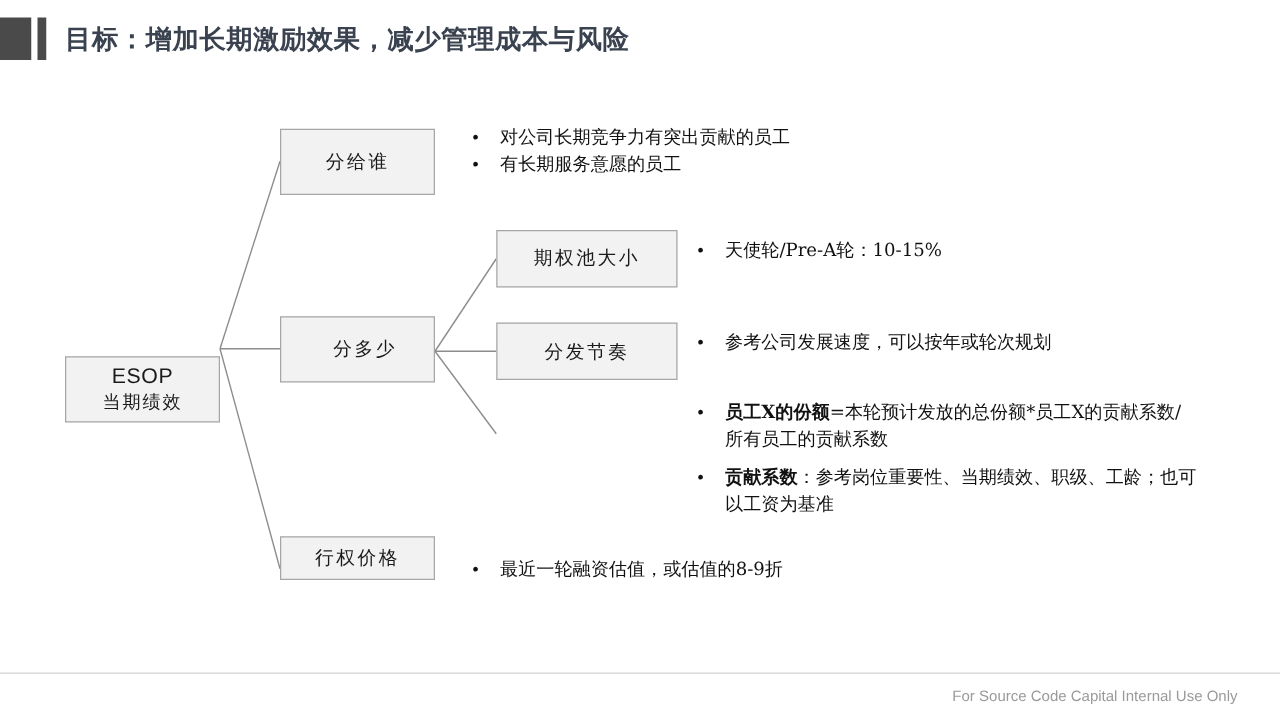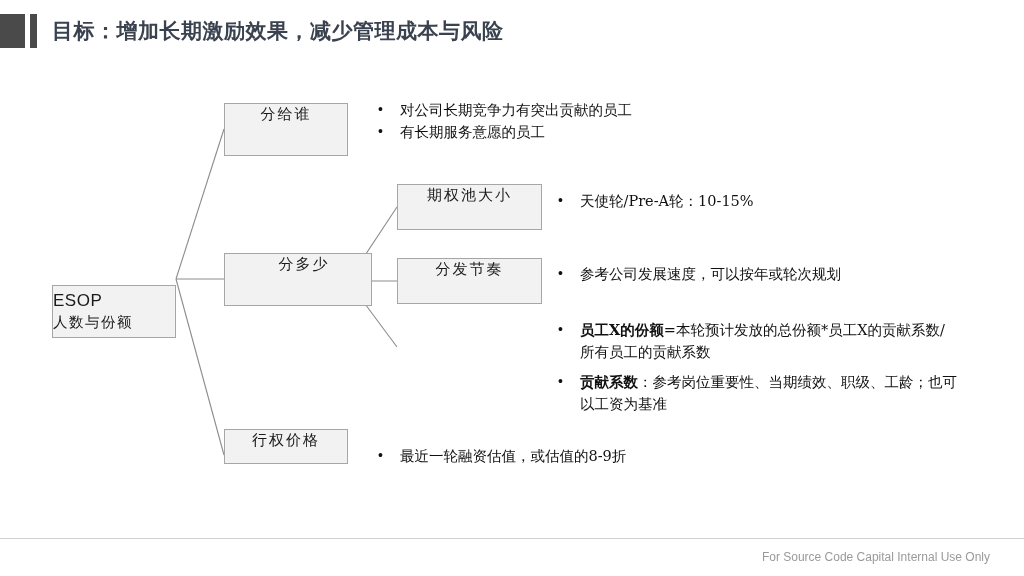--- a/index.html
+++ b/index.html
@@ -99,21 +99,21 @@
     left: 0; top: 0;
     width: 1024px; height: 476px;
   }
 
   .node {
     position: absolute;
     background: #f2f2f2;
     border: 1px solid #a6a6a6;
     box-sizing: border-box;
     display: flex;
-    align-items: flex-start;
+    align-items: center;
     justify-content: center;
     text-align: center;
     font-family: "DejaVu Serif", "Liberation Serif", serif;
     font-size: 15px;
     color: #1a1a1a;
     letter-spacing: 2px;
     line-height: 1.35;
   }
   .node.root {
     font-size: 15px;
@@ -127,21 +127,21 @@
   }
   .node .root-cn {
     font-family: "DejaVu Serif", "Liberation Serif", serif;
     font-size: 14.5px;
     letter-spacing: 1.5px;
   }
 
   
   #node-root       { left: 52px;  top: 191px; width: 124px; height: 53px; margin-top: 32px; }
   #node-who        { left: 224px; top: 41px;  width: 124px; height: 53px; }
-  #node-howmuch    { left: 224px; top: 191px; width: 148px; height: 53px; padding-left: 12px; }
+  #node-howmuch    { left: 224px; top: 191px; width: 124px; height: 53px; padding-left: 12px; }
   #node-price      { left: 224px; top: 367px; width: 124px; height: 35px; }
   #node-pool       { left: 397px; top: 122px; width: 145px; height: 46px; font-family: Liberation Serif, serif; }
   #node-rhythm     { left: 397px; top: 196px; width: 145px; height: 46px; }
   #node-headcount  { left: 397px; top: 262px; width: 145px; height: 46px; }
 
   
   .bullets {
     position: absolute;
     font-family: "DejaVu Serif", "Liberation Serif", serif;
     font-size: 14.5px;
@@ -212,21 +212,21 @@
       <path d="M348 219 L397 145"></path>
 
       <path d="M348 219 L397 219"></path>
 
       <path d="M348 219 L397 285"></path>
     </g>
   </svg>
 
   <div class="node root" id="node-root">
     <span class="root-en">ESOP</span>
-    <span class="root-cn">人数与份额</span>
+    <span class="root-cn">当期绩效</span>
   </div>
 
   <div class="node" id="node-who">
     <span>分给谁</span>
   </div>
 
   <div class="node" id="node-howmuch">
     <span>分多少</span>
   </div>
 

